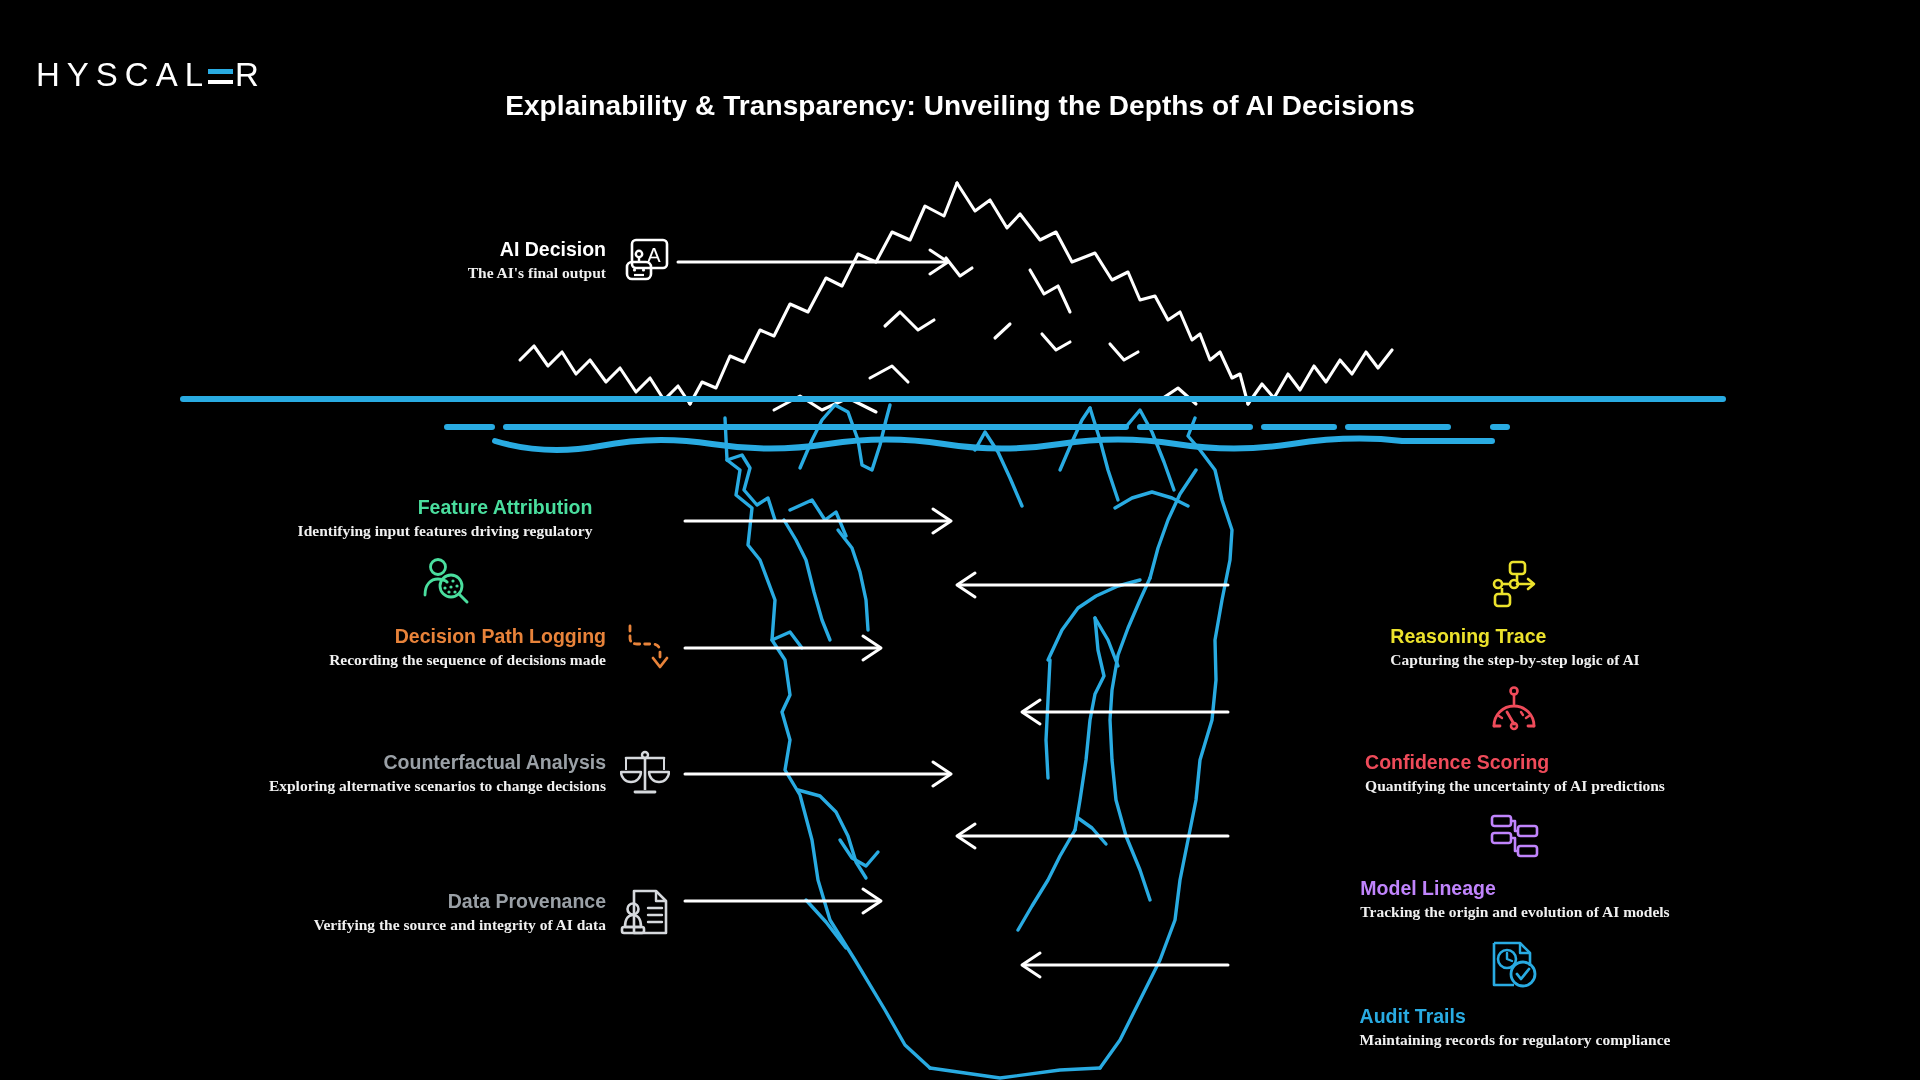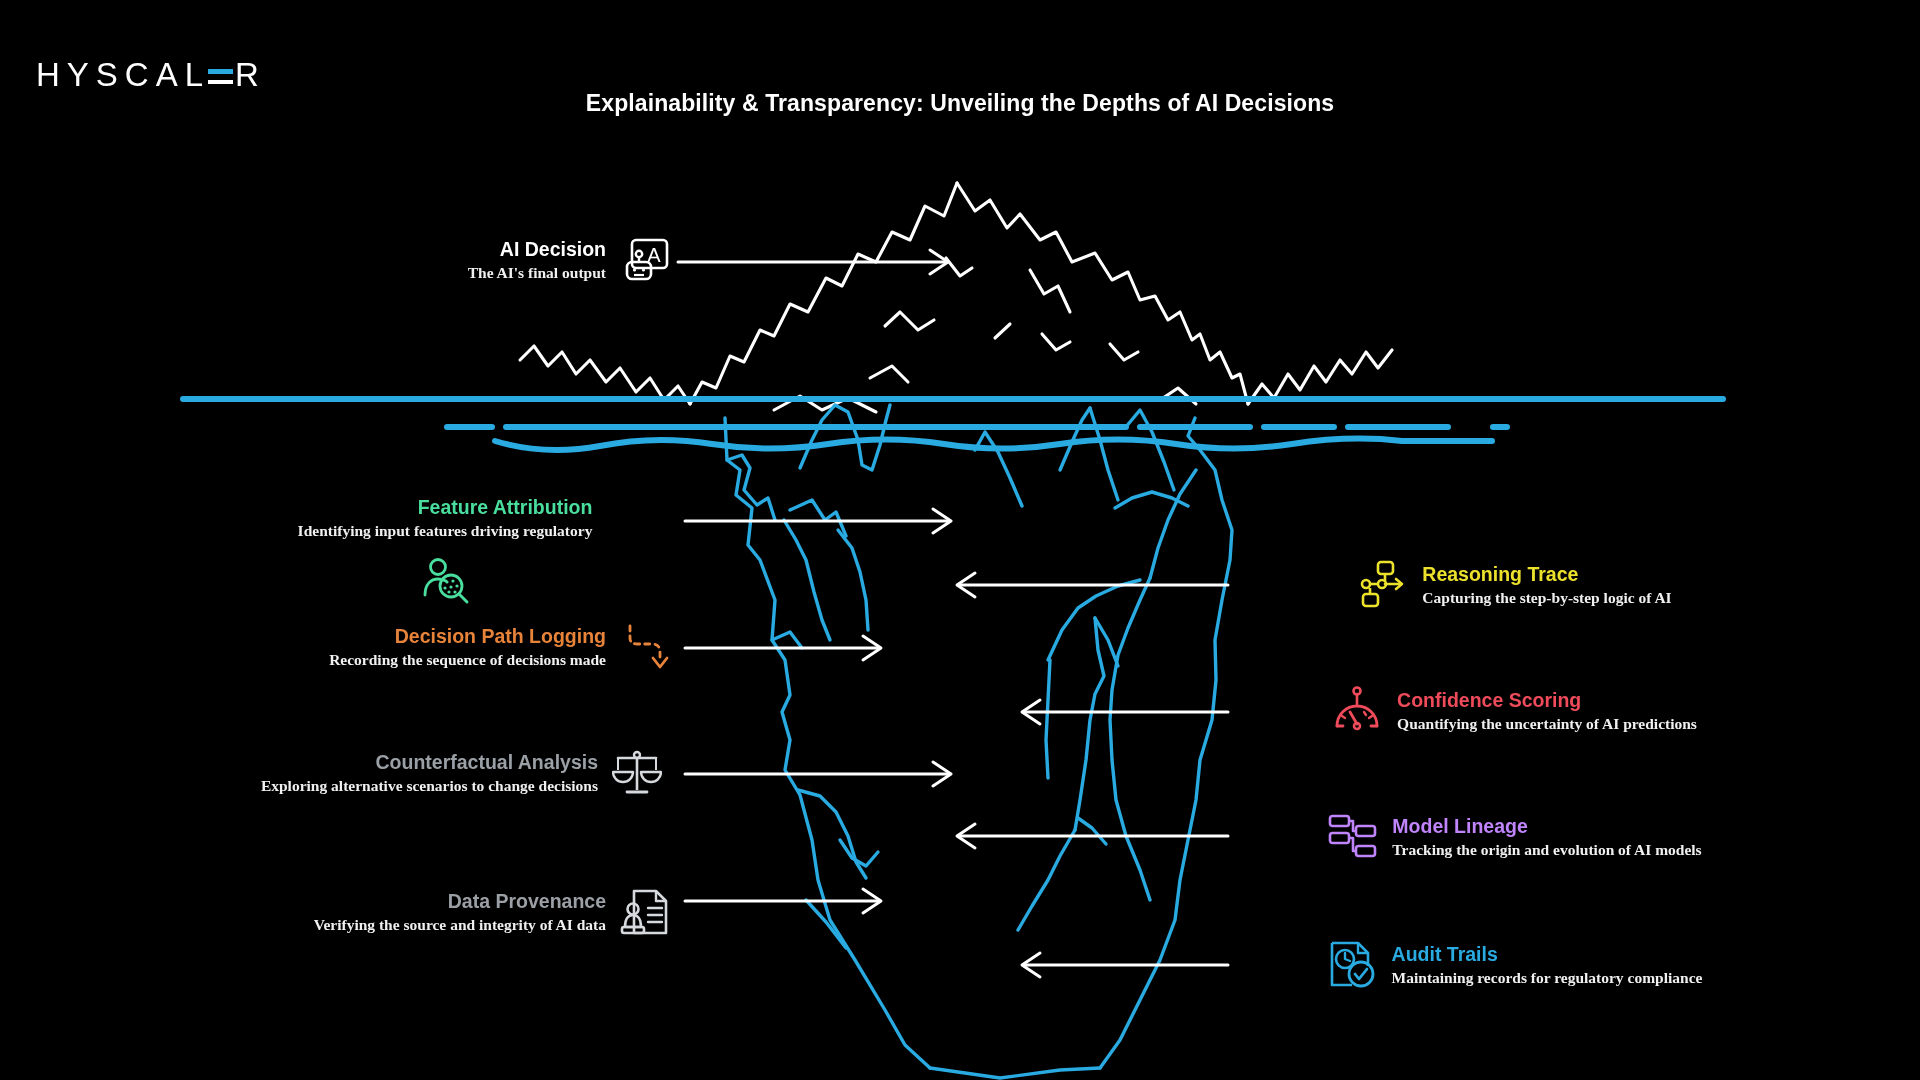--- a/index.html
+++ b/index.html
@@ -56,21 +56,21 @@
   #logo .logo-mark i.b1 { top: 9px;  width: 25px; background: #29ABE2; height: 5px; }
   #logo .logo-mark i.b2 { top: 20px; width: 25px; background: #ffffff; }
 
   
   #title {
     position: absolute;
     left: 0;
     top: 90px;
     width: 1920px;
     text-align: center;
-    font-size: 23px;
+    font-size: 28px;
     font-weight: bold;
     color: #ffffff;
     letter-spacing: 0.1px;
   }
 
   
   #scene {
     position: absolute;
     left: 0; top: 0;
     width: 1920px;
@@ -81,21 +81,21 @@
   
   .label {
     position: absolute;
     display: flex;
     align-items: center;
     gap: 14px;
   }
   .label .txt { display: block; }
   .label.left  { justify-content: flex-end; }
   .label.left  .txt { text-align: right; }
-  .label.right { justify-content: center; flex-direction: row; }
+  .label.right { justify-content: space-between; flex-direction: column; }
   .label.right .txt { text-align: left; }
   .label .title {
     font-size: 19.5px;
     font-weight: 700;
     line-height: 25px;
     white-space: nowrap;
   }
   .label .sub {
     font-size: 15.5px;
     font-weight: 600;
@@ -288,21 +288,21 @@
     <div class="txt">
       <div class="title" style="color:#e8833a">Decision Path Logging</div>
       <div class="sub">Recording the sequence of decisions made</div>
     </div>
     <svg class="ico" viewBox="0 0 50 50">
       <path d="M10 4 L10 16 Q10 22 17 22 L32 22 Q40 22 40 30 L40 40" fill="none" stroke="#e8833a" stroke-width="2.8" stroke-dasharray="5 5" stroke-linecap="round"></path>
       <polyline points="33,36 40,45 47,36" fill="none" stroke="#e8833a" stroke-width="2.8" stroke-linecap="round" stroke-linejoin="round"></polyline>
     </svg>
   </div>
 
-  <div class="label left" style="left:162px; top:748px; width:500px;align-items:center;">
+  <div class="label left" style="left:170px; top:748px; width:500px;align-items:center;">
     <div class="txt">
       <div class="title" style="color:#9aa0a6">Counterfactual Analysis</div>
       <div class="sub">Exploring alternative scenarios to change decisions</div>
     </div>
     <svg class="ico" viewBox="0 0 50 50">
       <circle cx="25" cy="7" r="3" fill="none" stroke="#d6d9dd" stroke-width="2.4"></circle>
       <line x1="25" y1="10" x2="25" y2="42" stroke="#d6d9dd" stroke-width="2.6"></line>
       <line x1="6" y1="10" x2="44" y2="10" stroke="#d6d9dd" stroke-width="2.6" stroke-linecap="round"></line>
       <path d="M1 24 A10 10 0 0 0 21 24 Z" fill="none" stroke="#d6d9dd" stroke-width="2.4" stroke-linejoin="round"></path>
       <line x1="6" y1="10" x2="6" y2="22" stroke="#d6d9dd" stroke-width="2"></line>

